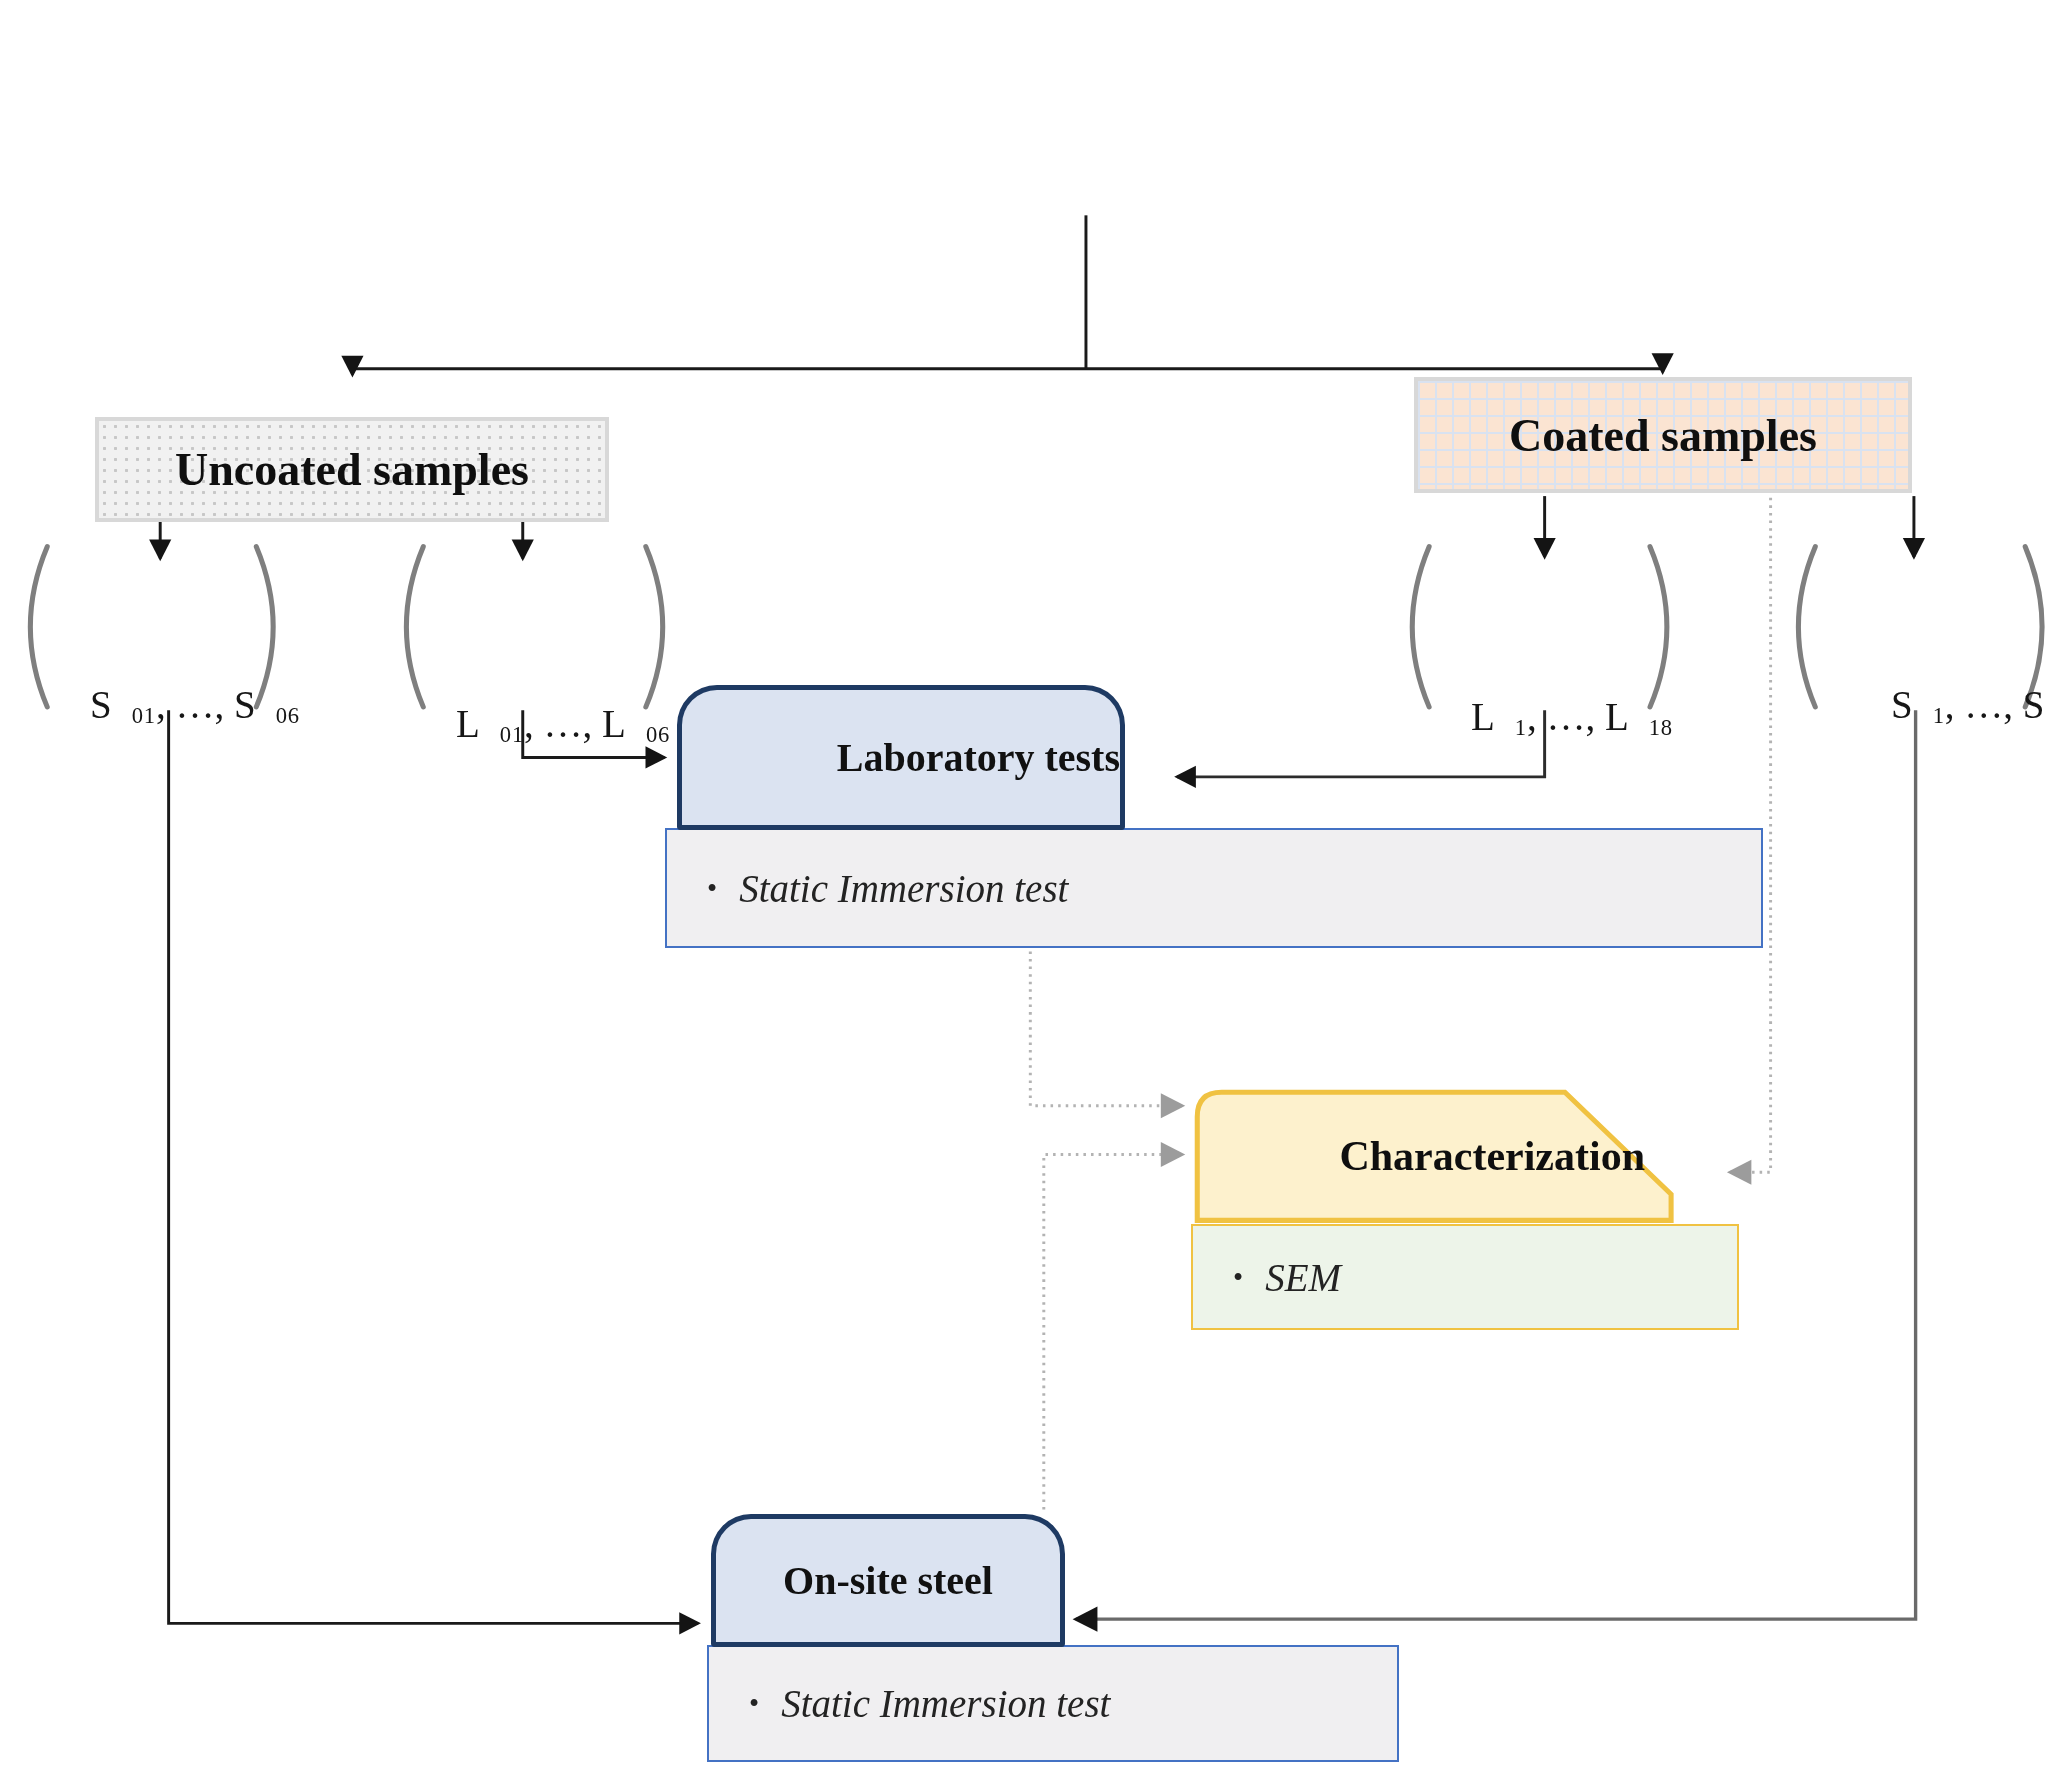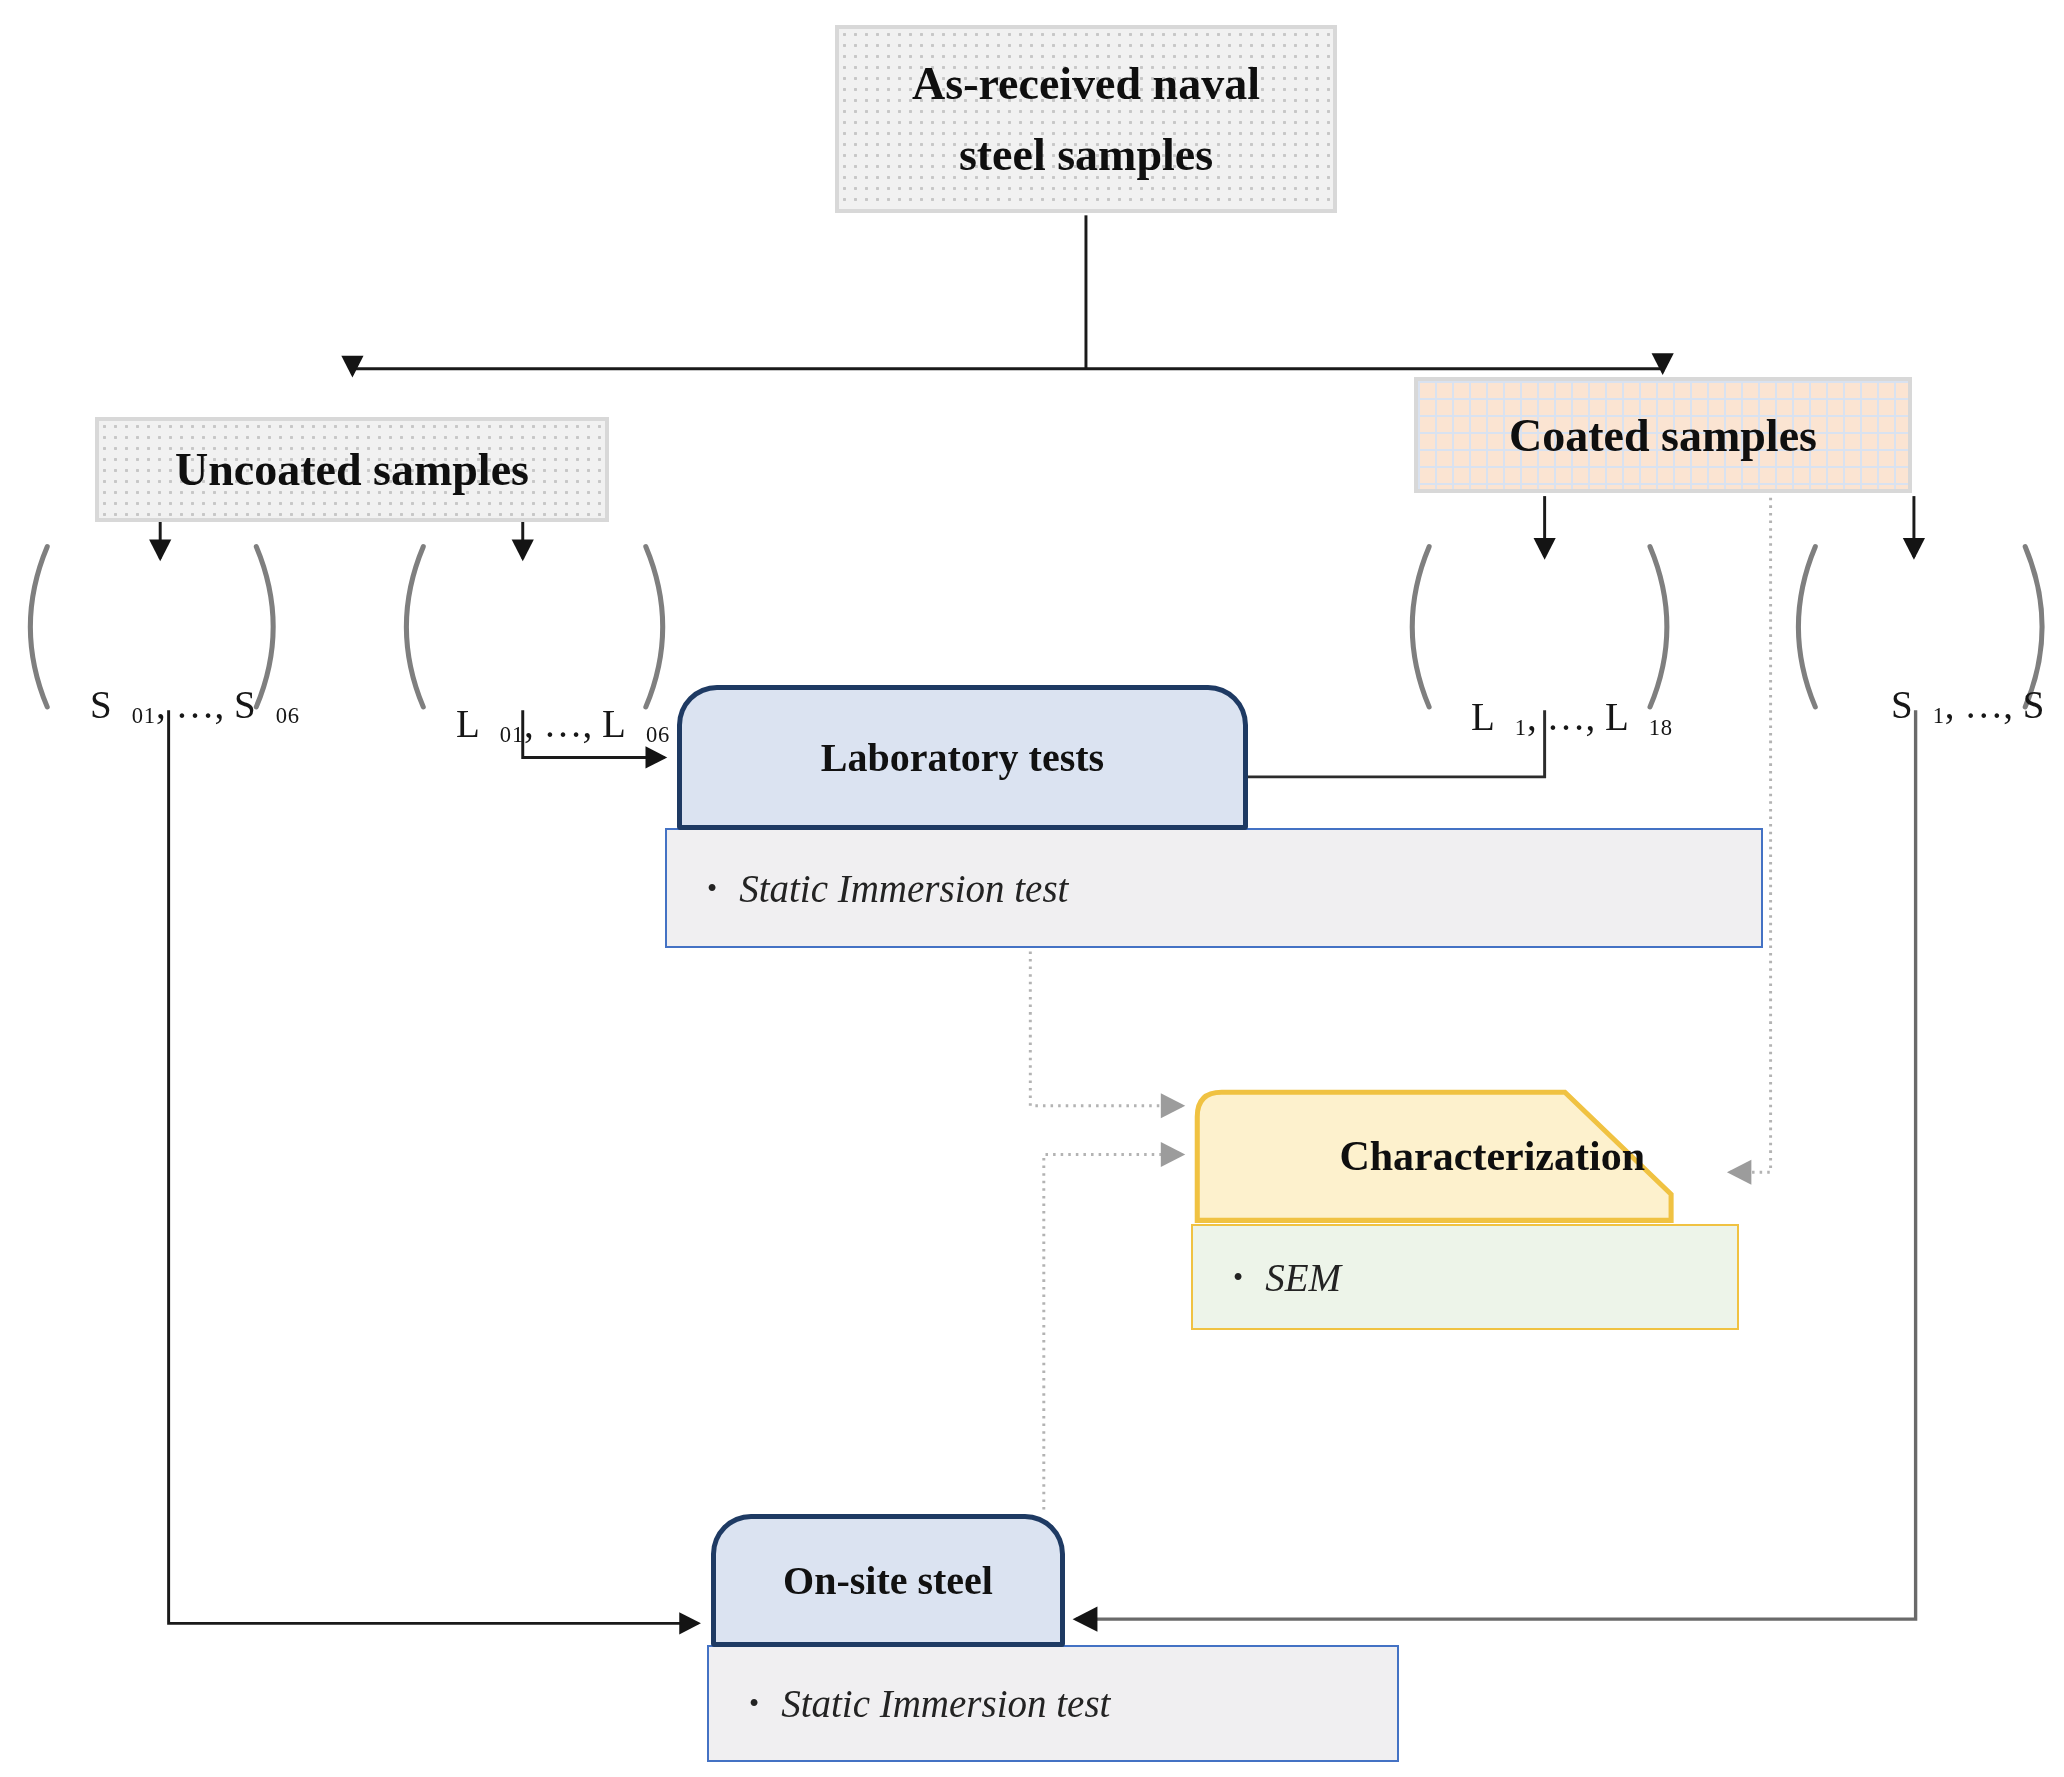--- a/index.html
+++ b/index.html
@@ -83,24 +83,20 @@
     <path d="M56 648 Q16 743 56 838" stroke="#7f7f7f" stroke-width="6" fill="none" stroke-linecap="round"></path>
     <path d="M304 648 Q344 743 304 838" stroke="#7f7f7f" stroke-width="6" fill="none" stroke-linecap="round"></path>
     <path d="M502 648 Q462 743 502 838" stroke="#7f7f7f" stroke-width="6" fill="none" stroke-linecap="round"></path>
     <path d="M766 648 Q806 743 766 838" stroke="#7f7f7f" stroke-width="6" fill="none" stroke-linecap="round"></path>
     <path d="M1695 648 Q1655 743 1695 838" stroke="#7f7f7f" stroke-width="6" fill="none" stroke-linecap="round"></path>
     <path d="M1957 648 Q1997 743 1957 838" stroke="#7f7f7f" stroke-width="6" fill="none" stroke-linecap="round"></path>
     <path d="M2153 648 Q2113 743 2153 838" stroke="#7f7f7f" stroke-width="6" fill="none" stroke-linecap="round"></path>
     <path d="M2402 648 Q2442 743 2402 838" stroke="#7f7f7f" stroke-width="6" fill="none" stroke-linecap="round"></path>
   </svg>
 
-  <div class="abs node dotted-fill root-node" style="left:835px;top:25px;width:502px;height:188px;">
-    <div>As-received naval</div>
-    <div>steel samples</div>
-  </div>
 
   <div class="abs node dotted-fill branch-node" style="left:95px;top:379px;width:514px;height:105px;margin-top:38px;">
     <span>Uncoated samples</span>
   </div>
   <div class="abs node grid-fill branch-node" style="left:1414px;top:377px;width:498px;height:116px;text-align:right;">
     <span>Coated samples</span>
   </div>
 
   <div class="abs group-label" style="left:51px;top:588px;width:219px;">
     <span>S</span><sub>01</sub><span>, …, </span><span>S</span><sub>06</sub>
@@ -114,21 +110,21 @@
   <div class="abs group-label" style="left:1852px;top:588px;width:219px;">
     <span>S</span><sub>1</sub><span>, …, </span><span>S</span><sub>18</sub>
   </div>
 
   <div class="abs panel" style="left:665px;top:828px;width:1098px;height:120px;">
     <div class="bullet-line">
       <span class="bullet-dot">•</span>
       <span>Static Immersion test</span>
     </div>
   </div>
-  <div class="abs round-node" style="left:677px;top:685px;width:571px;height:145px;">
+  <div class="abs round-node" style="left:677px;top:685px;width:448px;height:145px;justify-content:flex-end;">
     <span class="t">Laboratory tests</span>
   </div>
 
   <div class="abs sem panel" style="left:1191px;top:1224px;width:548px;height:106px;">
     <div class="bullet-line">
       <span class="bullet-dot">•</span>
       <span>SEM</span>
     </div>
   </div>
   <div class="abs char-title" style="left:1206px;top:1130px;width:439px;height:52px;line-height:52px;">Characterization</div>

